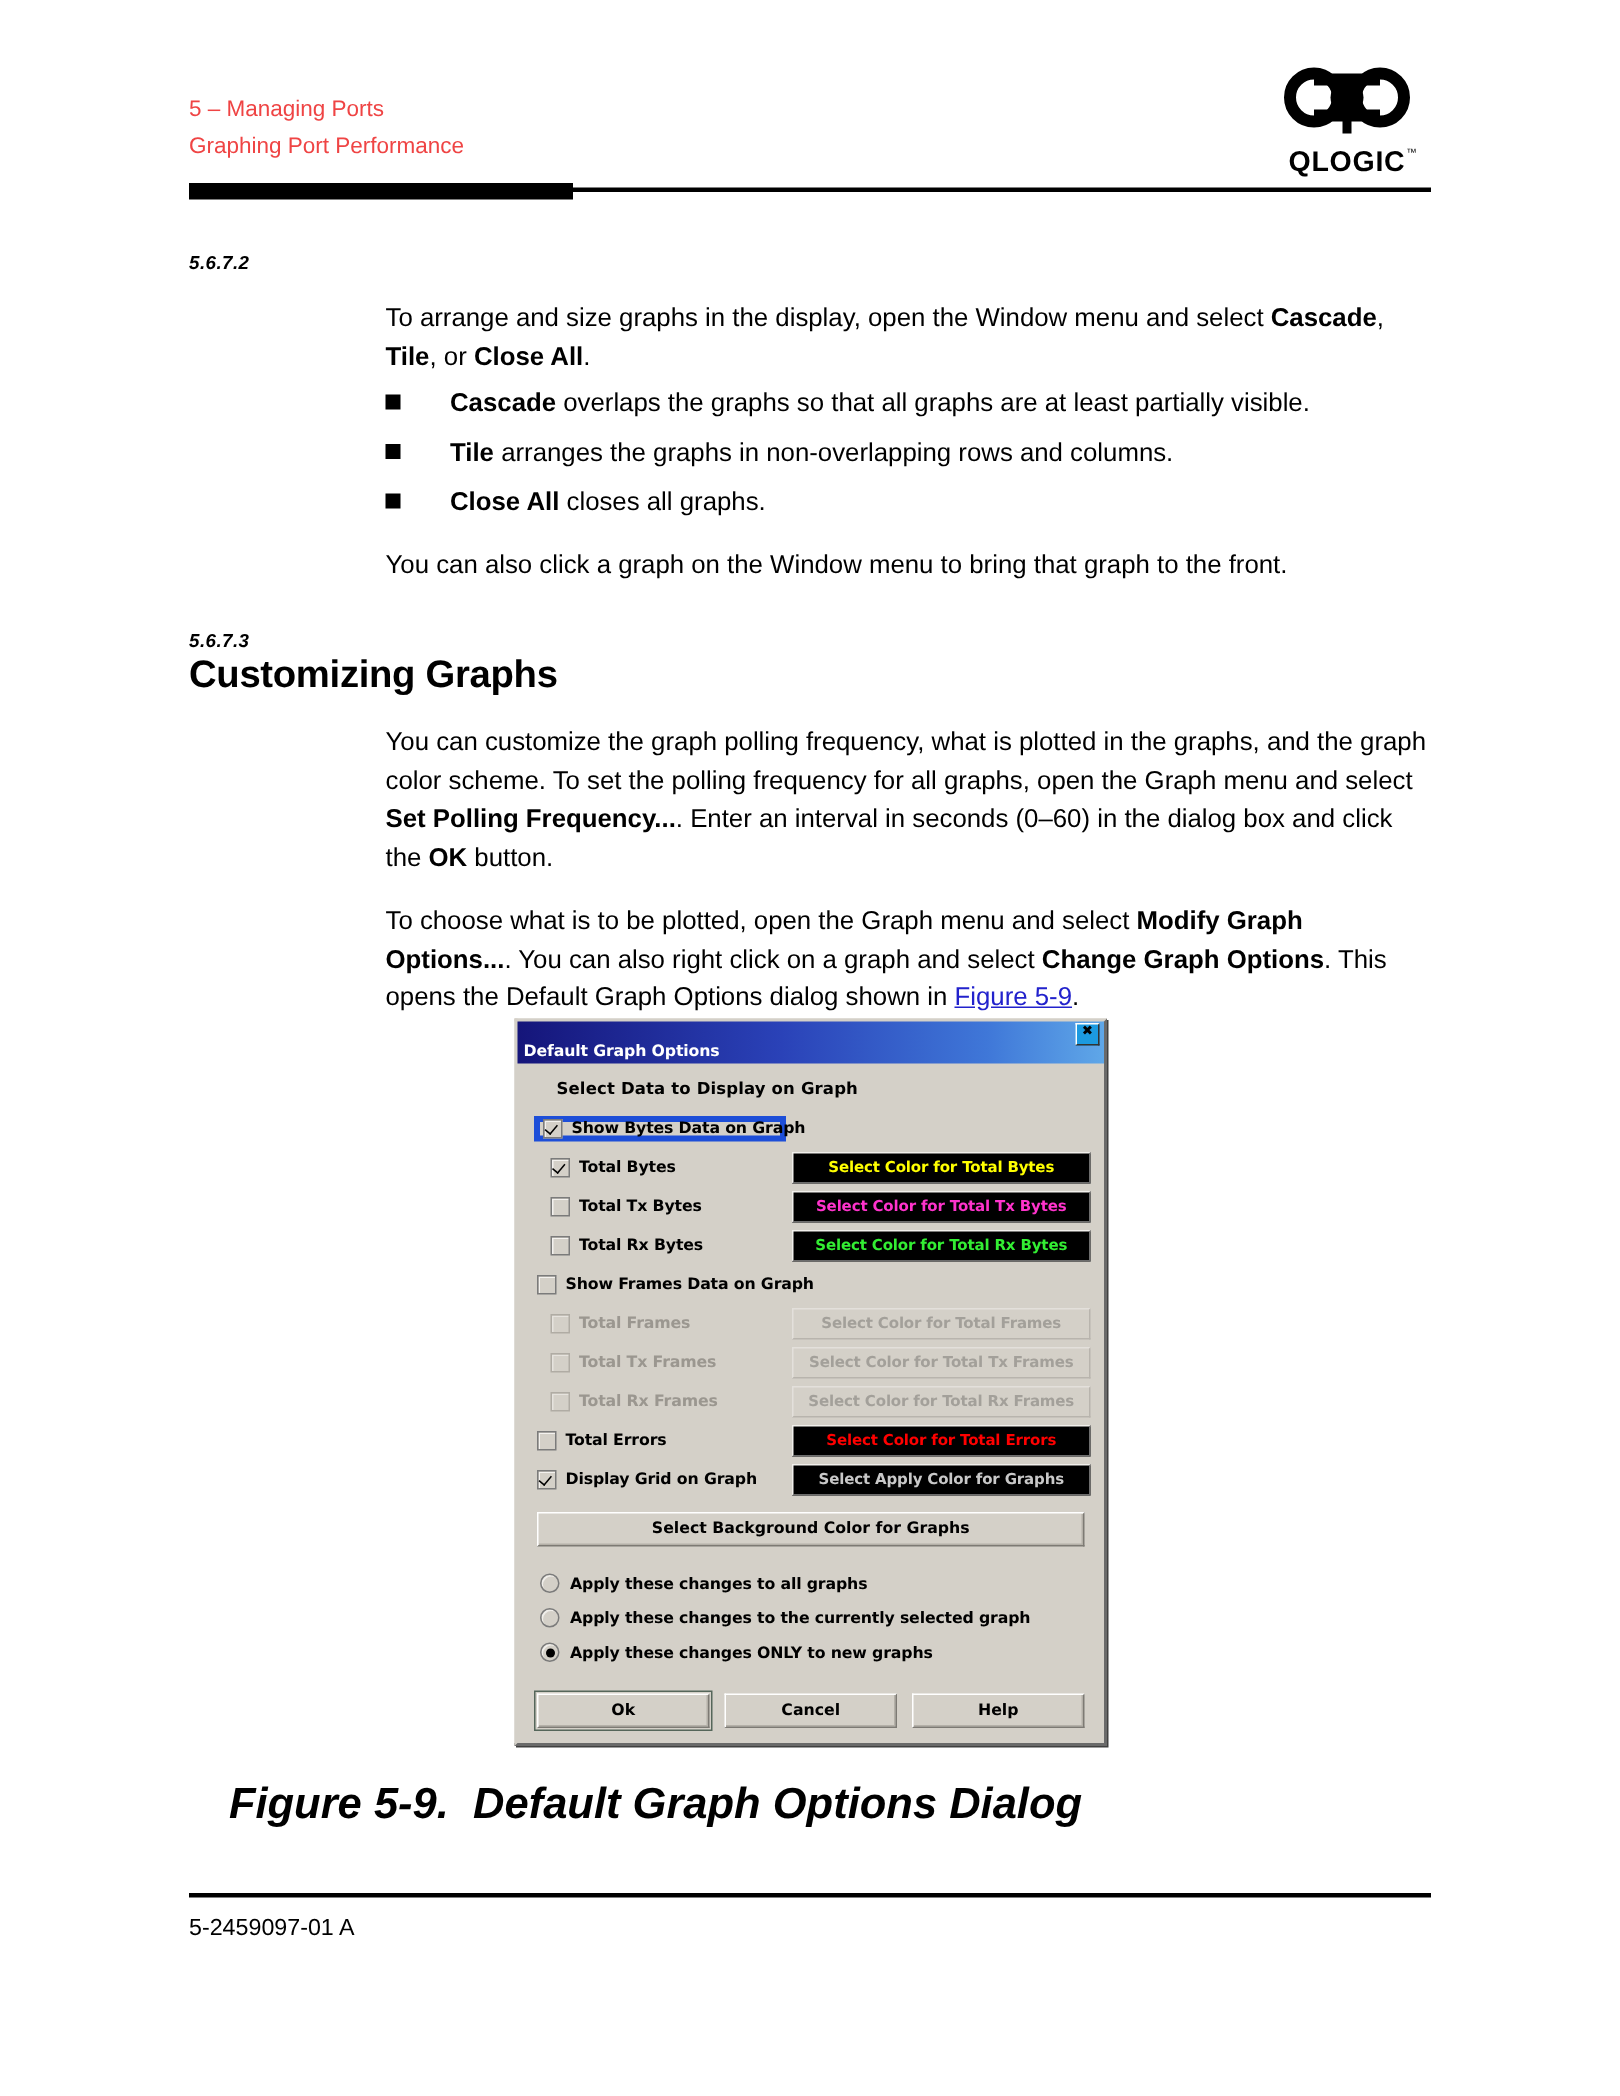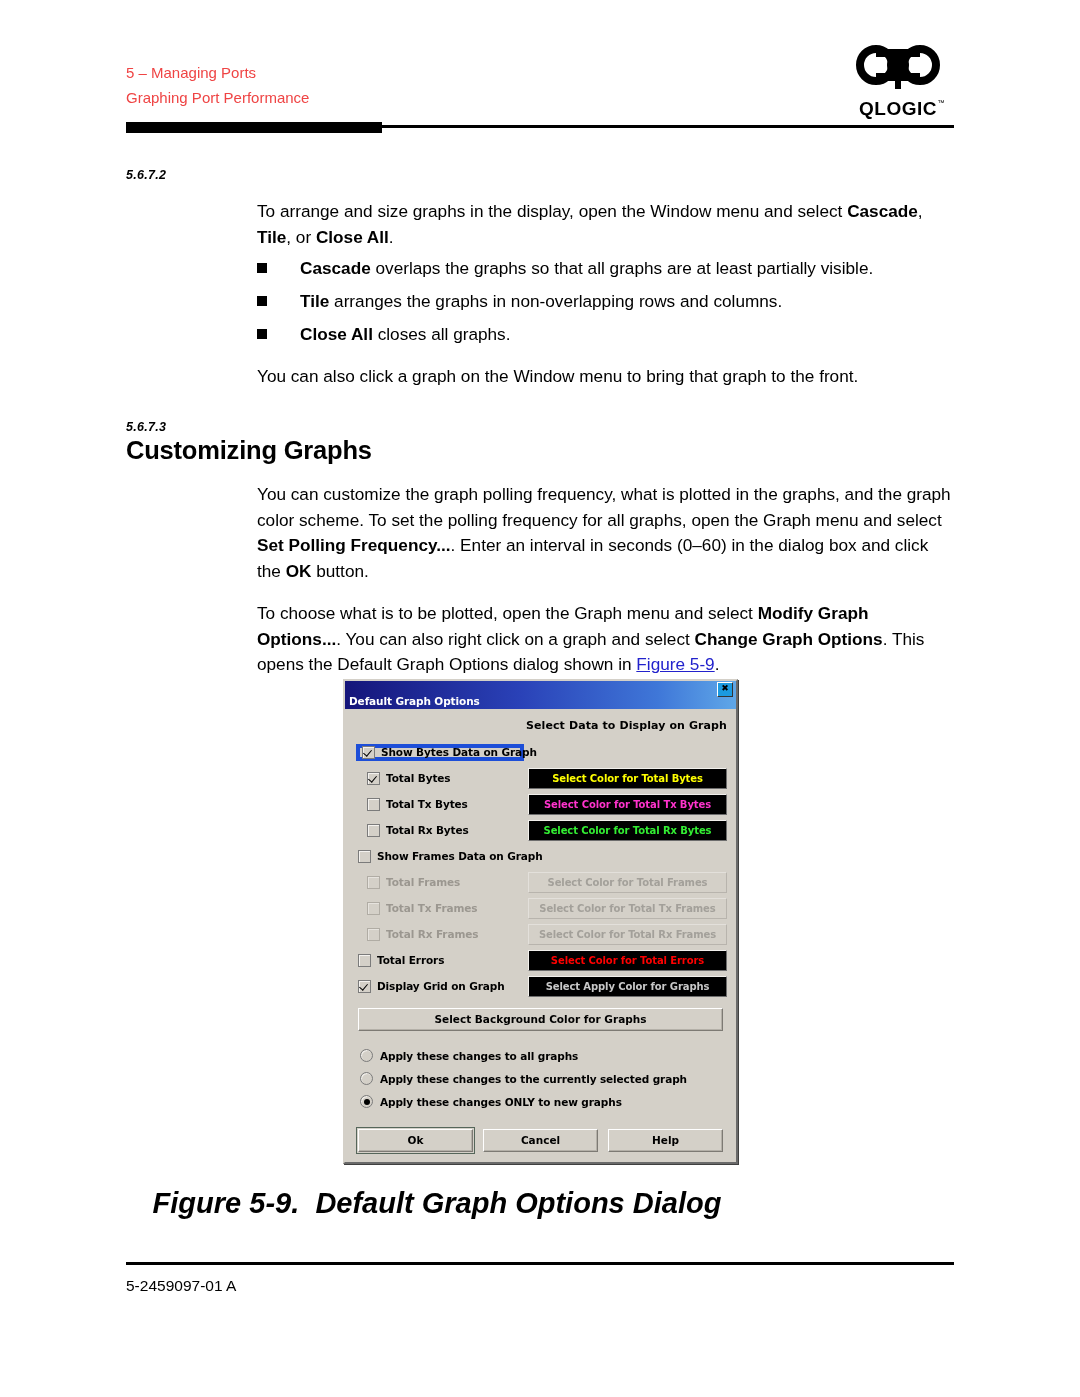--- a/index.html
+++ b/index.html
@@ -170,23 +170,22 @@
     line-height: 11px;
     text-align: center;
   }
 
   .dlg-body {
     padding: 8px 9px 7px 9px;
   }
   .dlg-section-title {
     font-size: 11px;
     font-weight: bold;
-    margin: 2px 0 9px 3px;
+    margin: 2px 0 9px 17px;
     letter-spacing: 0.1px;
-    text-align: right;
   }
 
   .opt-row {
     display: flex;
     align-items: center;
     height: 22px;
     margin-bottom: 4px;
   }
   .opt-left {
     width: 174px;

